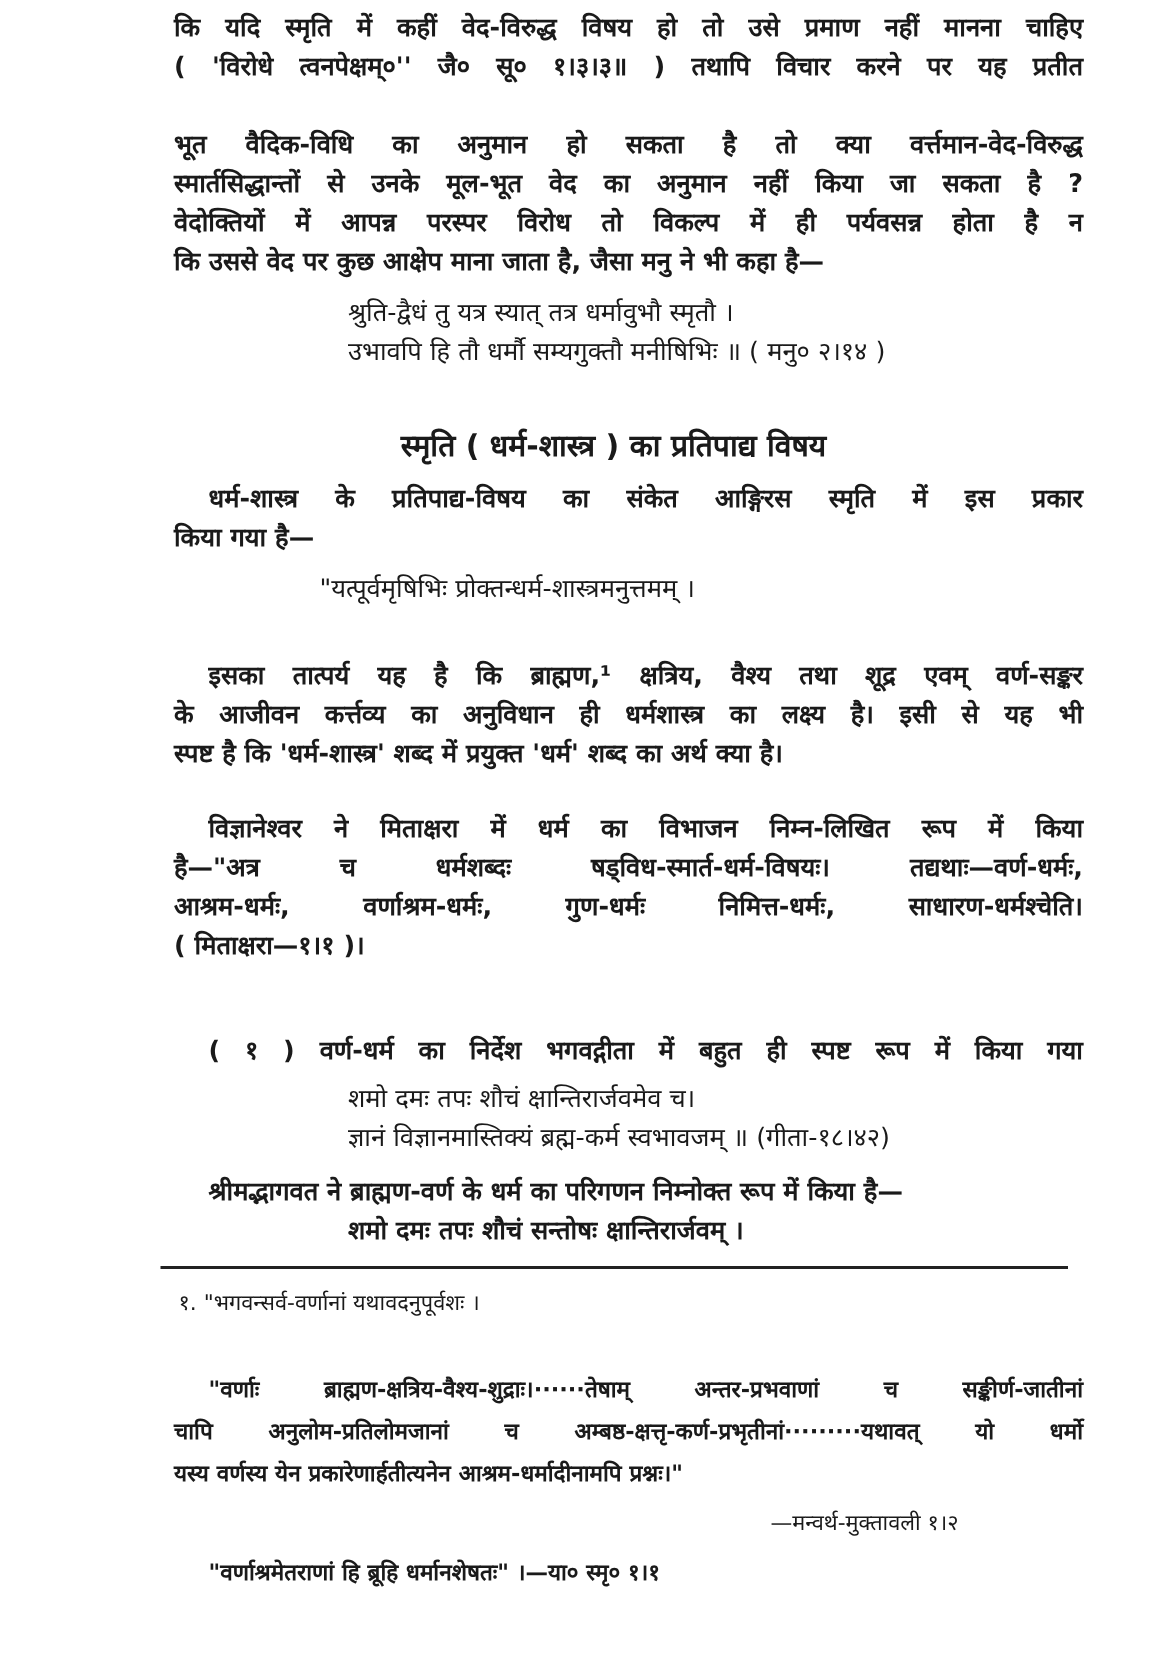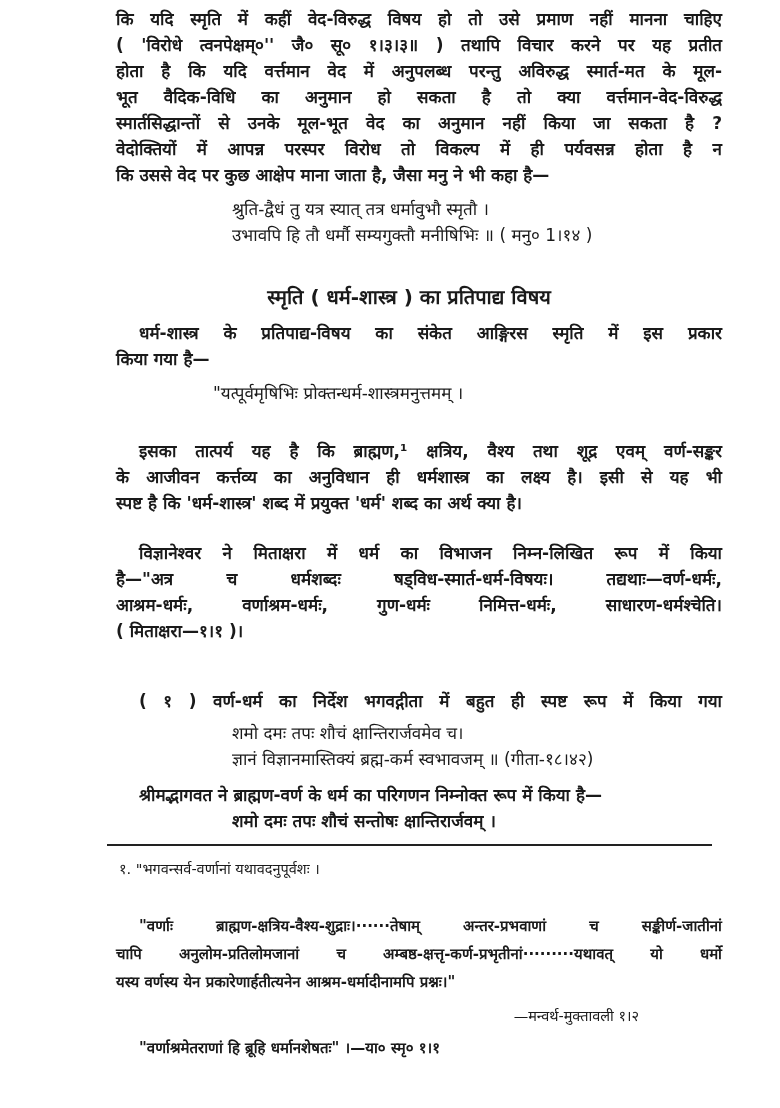--- a/index.html
+++ b/index.html
@@ -22,28 +22,27 @@
     position: absolute; left: 88px; top: 844px; width: 605px; height: 2px; background: #222;
   }
 </style>
 </head>
 <body>
 
 <div class="page">
 
   <div class="line just" style="top:6px">कि यदि स्मृति में कहीं वेद-विरुद्ध विषय हो तो उसे प्रमाण नहीं मानना चाहिए</div>
   <div class="line just" style="top:32px">( 'विरोधे त्वनपेक्षम्०'' जै० सू० १।३।३॥ ) तथापि विचार करने पर यह प्रतीत</div>
-  <div class="line just" style="top:58px">होता है कि यदि वर्त्तमान वेद में अनुपलब्ध परन्तु अविरुद्ध स्मार्त-मत के मूल-</div>
   <div class="line just" style="top:84px">भूत वैदिक-विधि का अनुमान हो सकता है तो क्या वर्त्तमान-वेद-विरुद्ध</div>
   <div class="line just" style="top:110px">स्मार्तसिद्धान्तों से उनके मूल-भूत वेद का अनुमान नहीं किया जा सकता है ?</div>
   <div class="line" style="top:162px; left:97px">कि उससे वेद पर कुछ आक्षेप माना जाता है, जैसा मनु ने भी कहा है—</div>
   <div class="line just" style="top:136px">वेदोक्तियों में आपन्न परस्पर विरोध तो विकल्प में ही पर्यवसन्न होता है न</div>
 
   <div class="line verse" style="top:196px; left:213px">श्रुति-द्वैधं तु यत्र स्यात् तत्र धर्मावुभौ स्मृतौ ।</div>
-  <div class="line verse" style="top:222px; left:213px">उभावपि हि तौ धर्मौ सम्यगुक्तौ मनीषिभिः ॥ ( मनु० 1।१४ )</div>
+  <div class="line verse" style="top:222px; left:213px">उभावपि हि तौ धर्मौ सम्यगुक्तौ मनीषिभिः ॥ ( मनु० २।१४ )</div>
 
   <div class="line heading" style="top:284px; left:0; width:780px; text-align:center">स्मृति ( धर्म-शास्त्र ) का प्रतिपाद्य विषय</div>
 
   <div class="line just" style="top:320px; left:120px; width:583px">धर्म-शास्त्र के प्रतिपाद्य-विषय का संकेत आङ्गिरस स्मृति में इस प्रकार</div>
   <div class="line" style="top:346px; left:97px">किया गया है—</div>
 
   <div class="line verse" style="top:380px; left:194px">"यत्पूर्वमृषिभिः प्रोक्तन्धर्म-शास्त्रमनुत्तमम् ।</div>
 
   <div class="line just" style="top:438px; left:120px; width:583px">इसका तात्पर्य यह है कि ब्राह्मण,¹ क्षत्रिय, वैश्य तथा शूद्र एवम् वर्ण-सङ्कर</div>
   <div class="line just" style="top:464px">के आजीवन कर्त्तव्य का अनुविधान ही धर्मशास्त्र का लक्ष्य है। इसी से यह भी</div>

